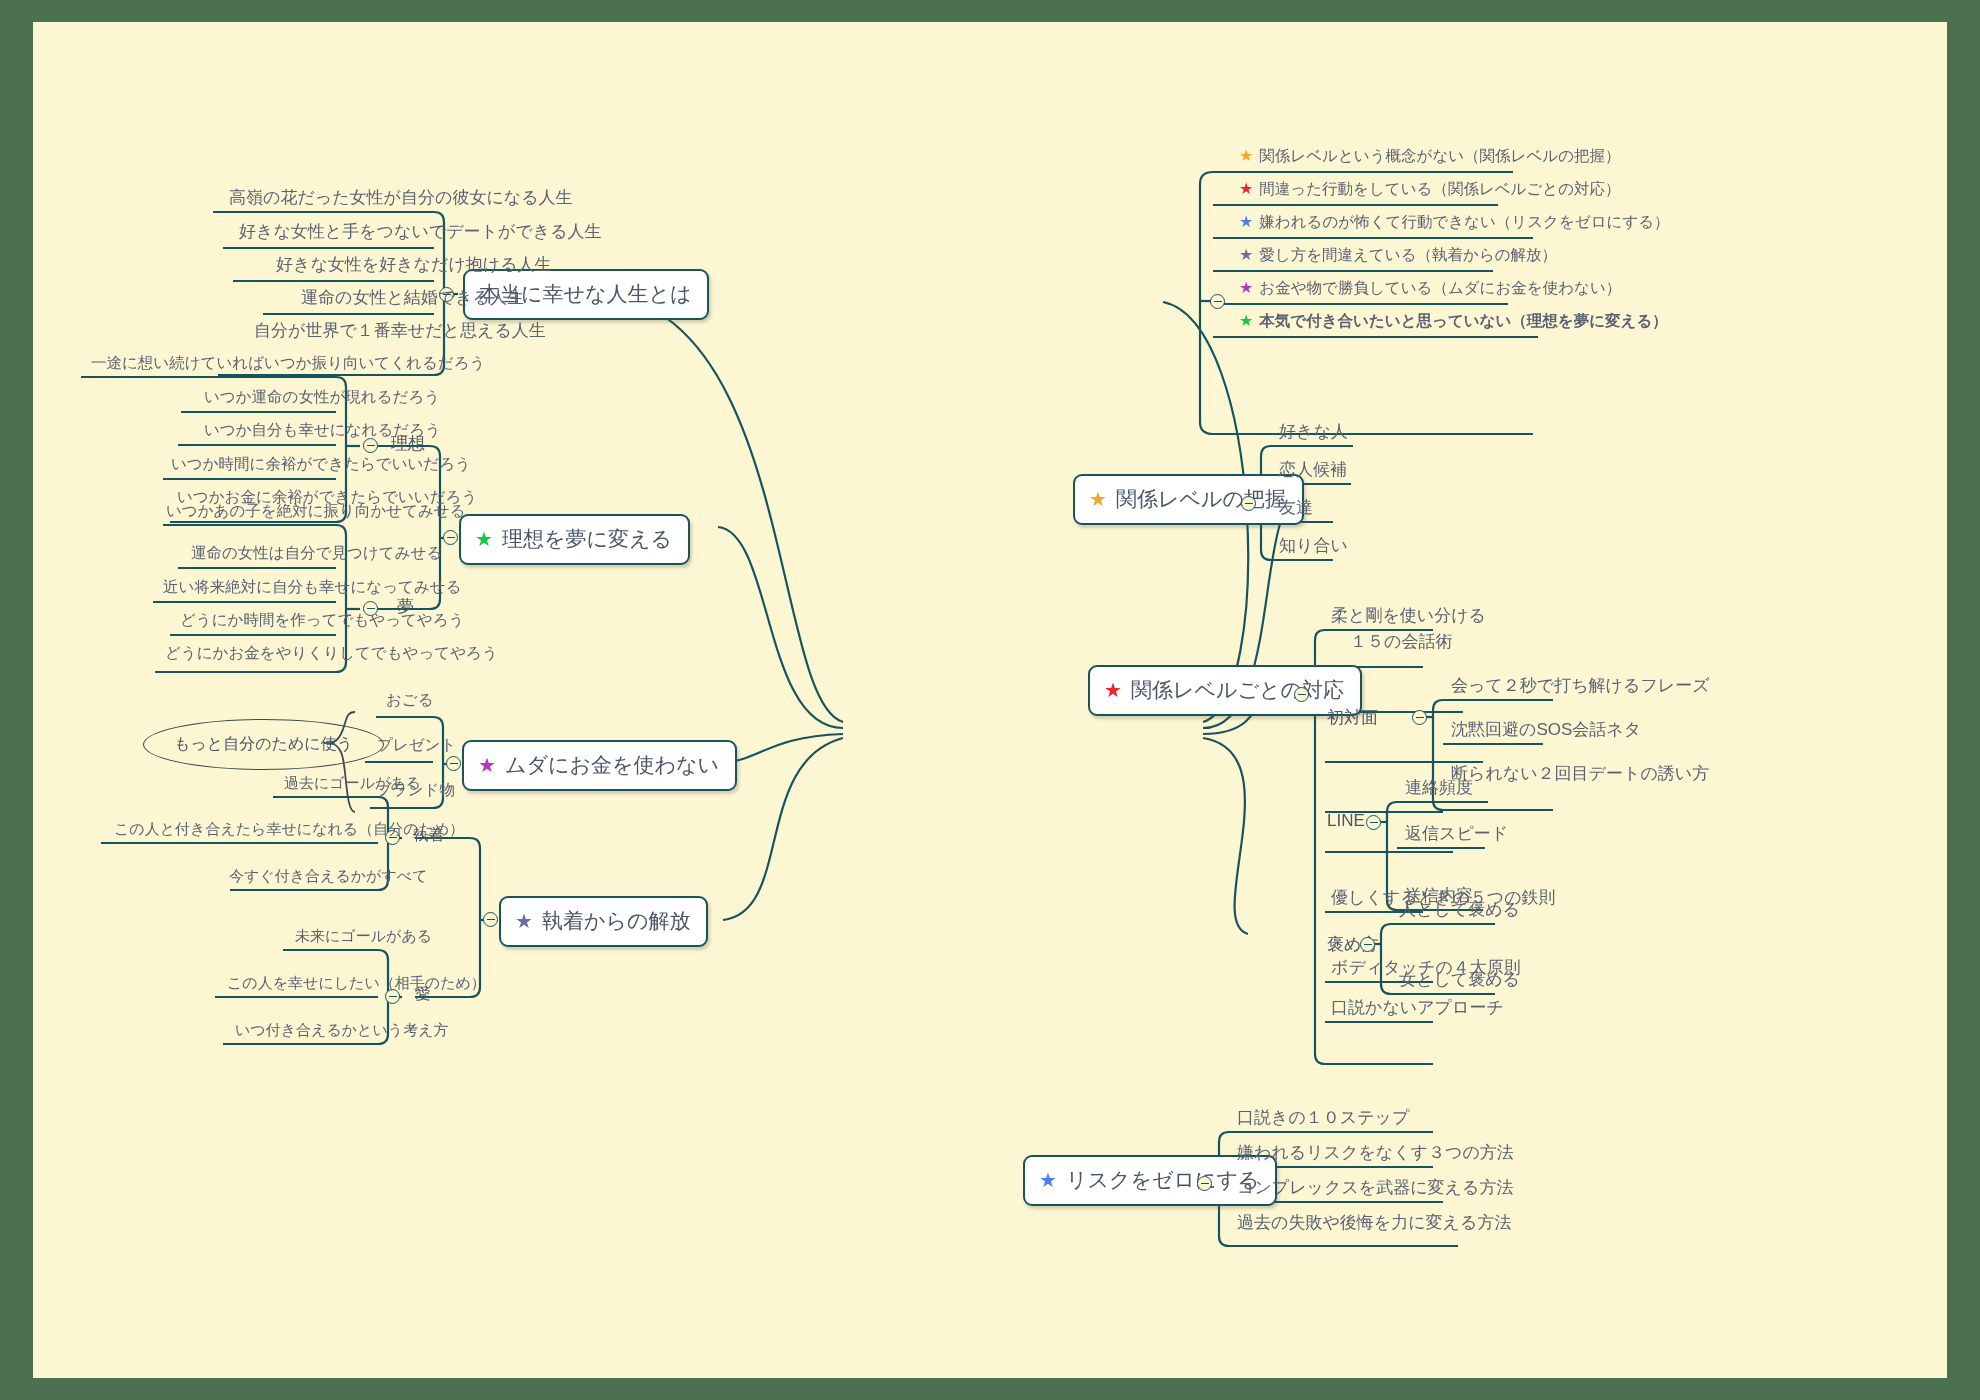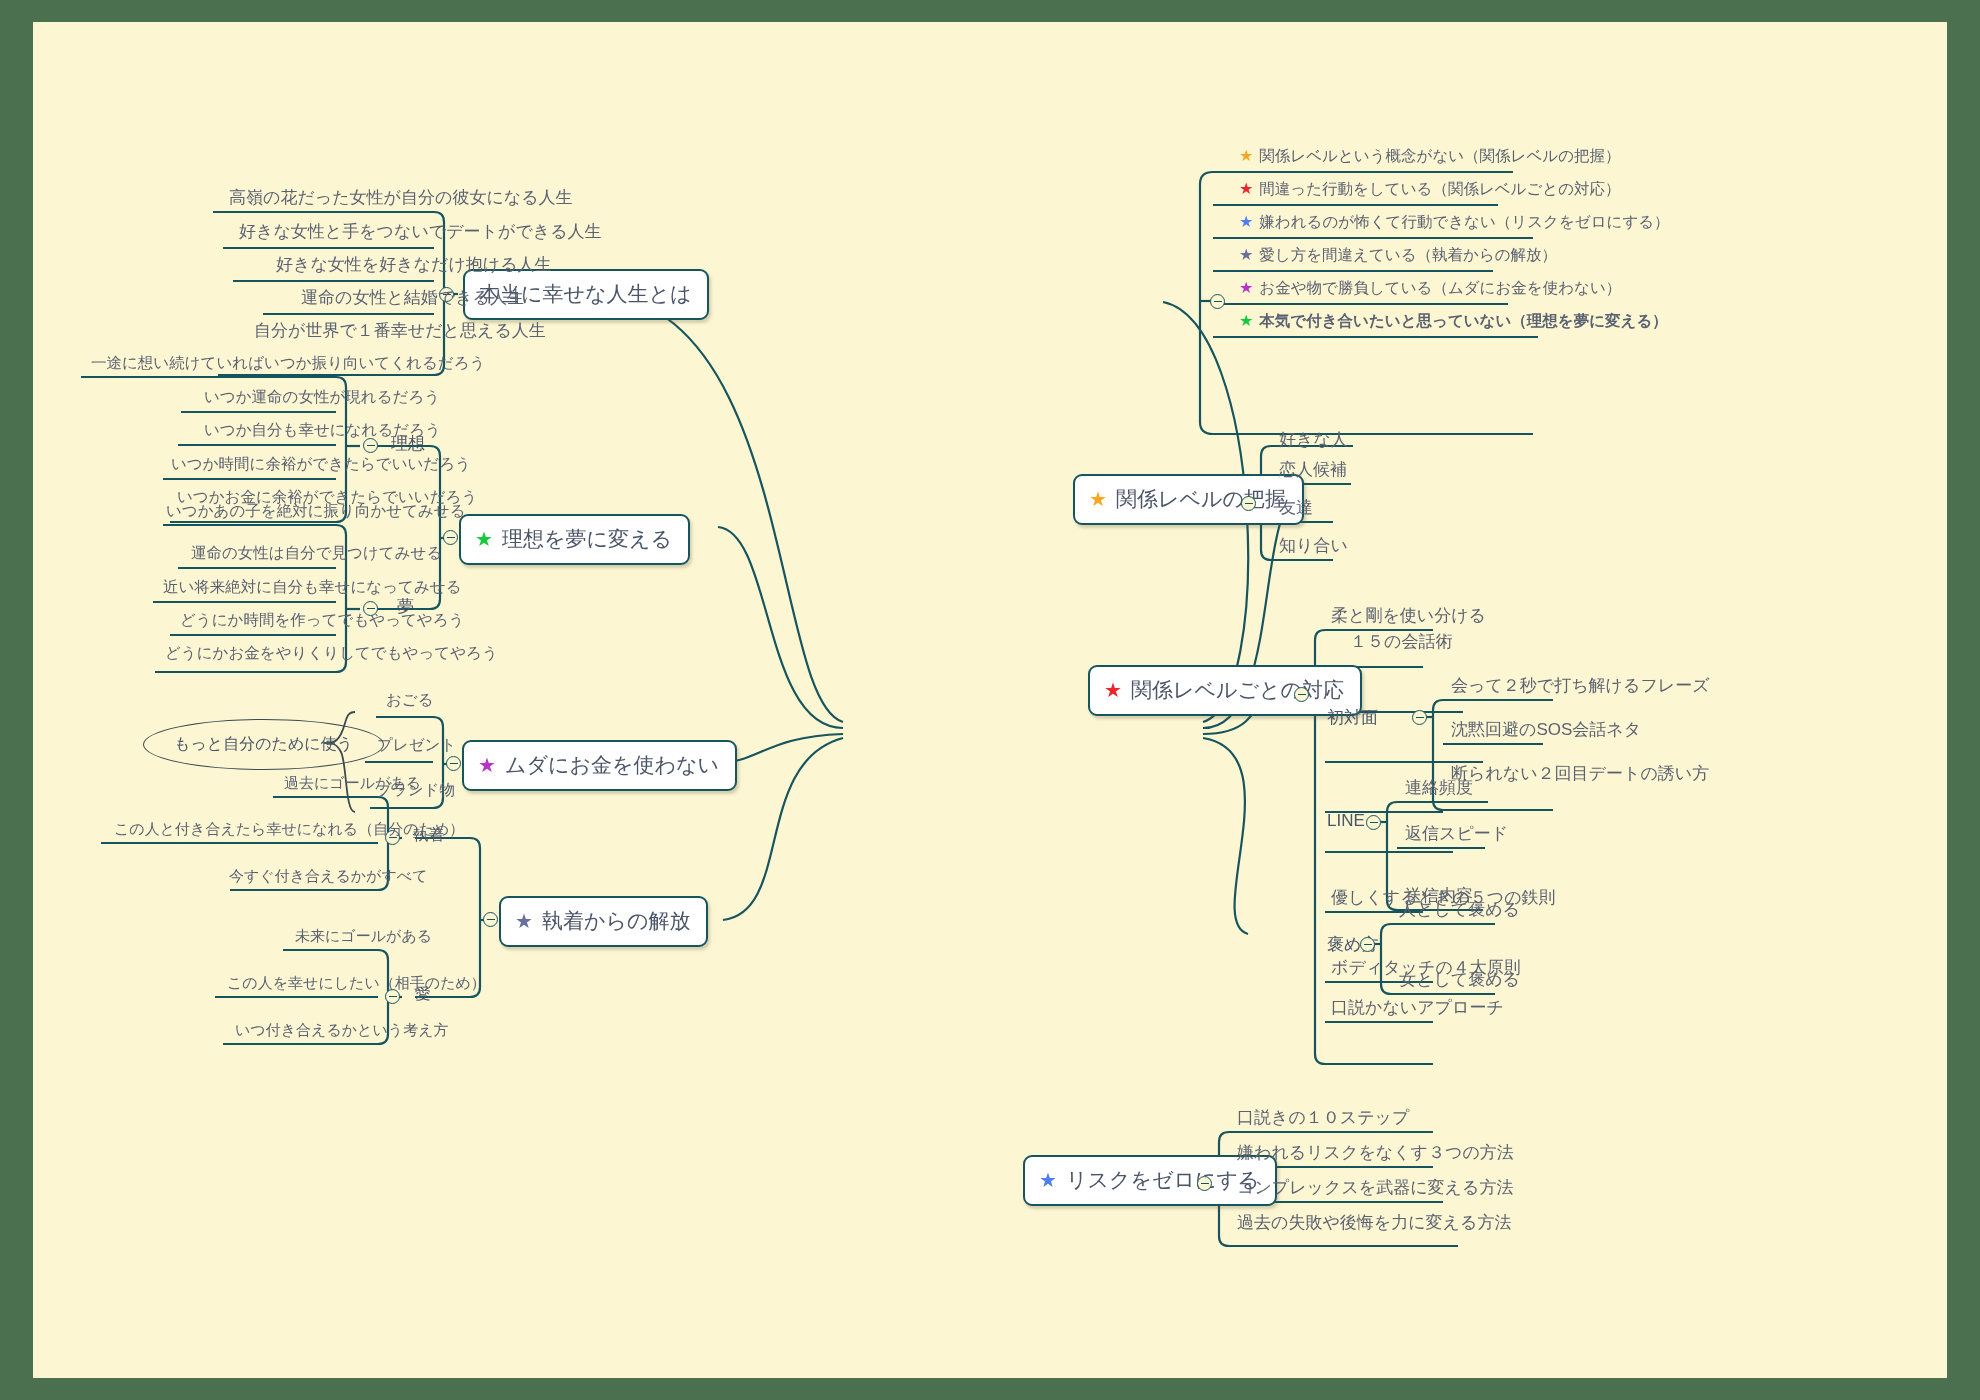--- a/index.html
+++ b/index.html
@@ -262,21 +262,21 @@
 <div class="node leaf sm" style="left:1200px;top:190px;"><span class="star star-b">★</span><span>嫌われるのが怖くて行動できない（リスクをゼロにする）</span></div>
 <div class="node leaf sm" style="left:1200px;top:223px;"><span class="star star-p">★</span><span>愛し方を間違えている（執着からの解放）</span></div>
 <div class="node leaf sm" style="left:1200px;top:256px;"><span class="star star-m">★</span><span>お金や物で勝負している（ムダにお金を使わない）</span></div>
 <div class="node leaf sm" style="left:1200px;top:289px;font-weight:bold;"><span class="star star-g">★</span><span>本気で付き合いたいと思っていない（理想を夢に変える）</span></div>
 
 <div class="node main-topic" style="left:1040px;top:452px;">
   <span class="star star-y">★</span>
   <span>関係レベルの把握</span>
 </div>
 <div class="handle" style="left:1208px;top:474px;"></div>
-<div class="node leaf" style="left:1240px;top:398px;margin-top:8px;">好きな人</div>
+<div class="node leaf" style="left:1240px;top:398px;">好きな人</div>
 <div class="node leaf" style="left:1240px;top:436px;">恋人候補</div>
 <div class="node leaf" style="left:1240px;top:474px;">友達</div>
 <div class="node leaf" style="left:1240px;top:512px;">知り合い</div>
 
 <div class="node main-topic" style="left:1055px;top:643px;">
   <span class="star star-r">★</span>
   <span>関係レベルごとの対応</span>
 </div>
 <div class="handle" style="left:1261px;top:665px;"></div>
 

